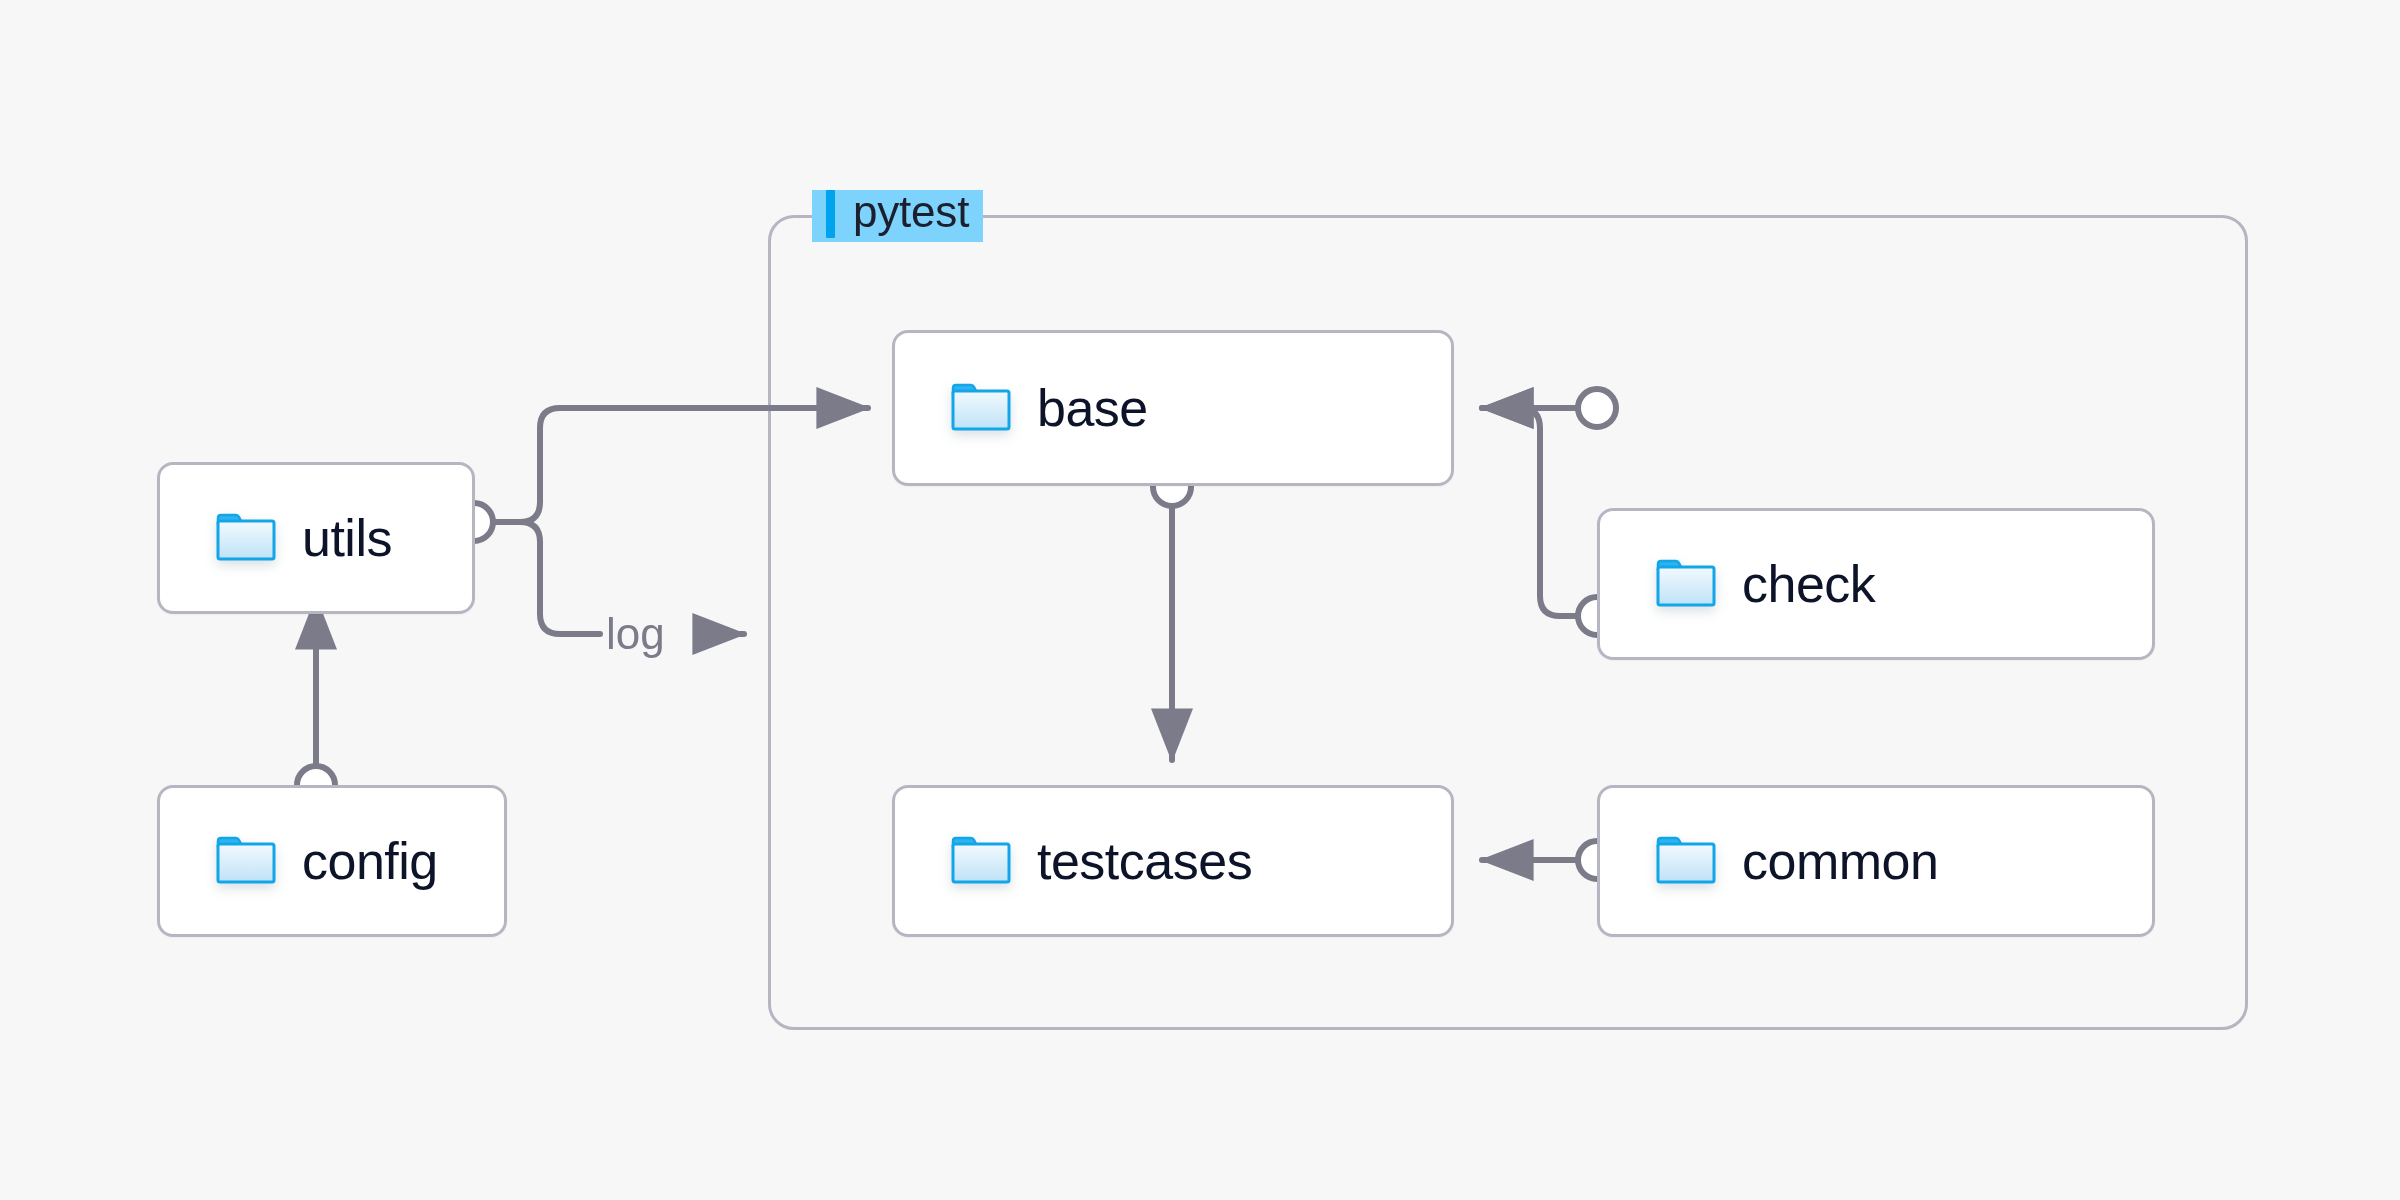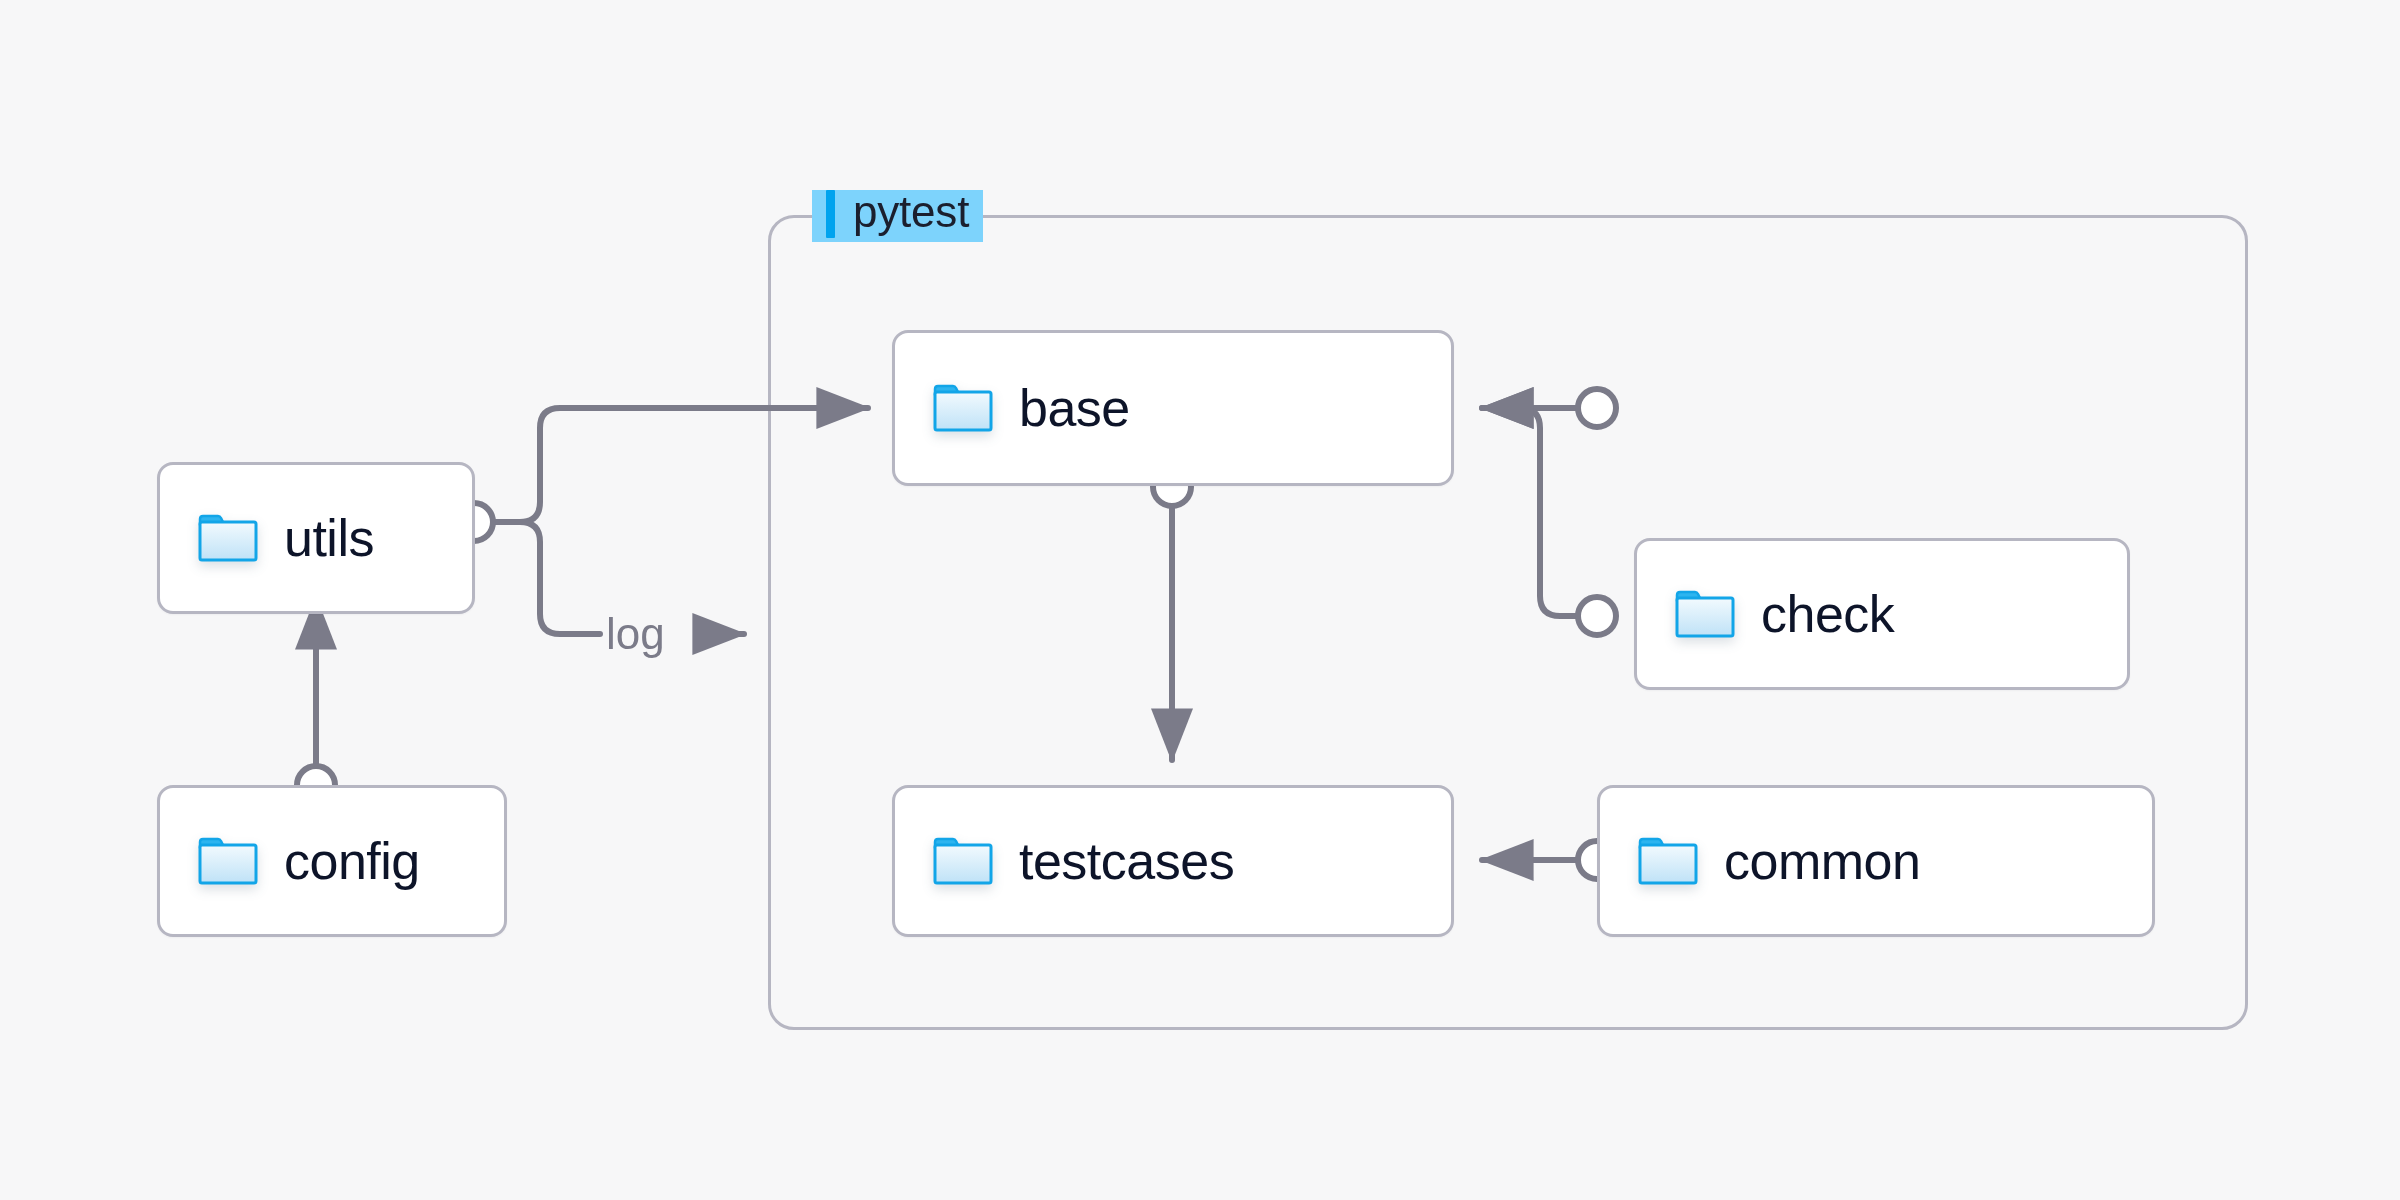--- a/index.html
+++ b/index.html
@@ -50,23 +50,22 @@
     box-sizing: border-box;
     background: #ffffff;
     border: 3px solid #b6b6c2;
     border-radius: 16px;
     display: flex;
     align-items: center;
     box-shadow: 0 1px 2px rgba(20,22,40,0.04);
   }
   .node-inner {
     display: flex;
-    align-items: center;
     gap: 26px;
-    padding-left: 38px;
+    padding-left: 56px;
   }
   .node-label {
     font-size: 52px;
     color: #0d1429;
     letter-spacing: -0.5px;
     line-height: 1;
     white-space: nowrap;
   }
   .folder-icon {
     flex: none;
@@ -187,21 +186,21 @@
         <svg viewBox="0 0 60 50" width="60" height="50" xmlns="http://www.w3.org/2000/svg">
           <path d="M2 12 L2 6 Q2 3 5 3 L20 3 Q22 3 23 5 L25 9 L26 12 Z" fill="#2db4ef" stroke="#12a5e8" stroke-width="2.5" stroke-linejoin="round"></path>
           <rect x="2" y="9" width="56" height="38" rx="2" fill="url(#folderGrad)" stroke="#12a5e8" stroke-width="3"></rect>
         </svg>
       </span>
       <span class="node-label">testcases</span>
     </div>
   </div>
 
 
-  <div class="node" style="left:1597px; top:538px; width:496px; height:152px;margin-left:37px;">
+  <div class="node" style="left:1597px; top:508px; width:558px; height:152px;">
     <div class="node-inner">
       <span class="folder-icon">
         <svg viewBox="0 0 60 50" width="60" height="50" xmlns="http://www.w3.org/2000/svg">
           <path d="M2 12 L2 6 Q2 3 5 3 L20 3 Q22 3 23 5 L25 9 L26 12 Z" fill="#2db4ef" stroke="#12a5e8" stroke-width="2.5" stroke-linejoin="round"></path>
           <rect x="2" y="9" width="56" height="38" rx="2" fill="url(#folderGrad)" stroke="#12a5e8" stroke-width="3"></rect>
         </svg>
       </span>
       <span class="node-label">check</span>
     </div>
   </div>

